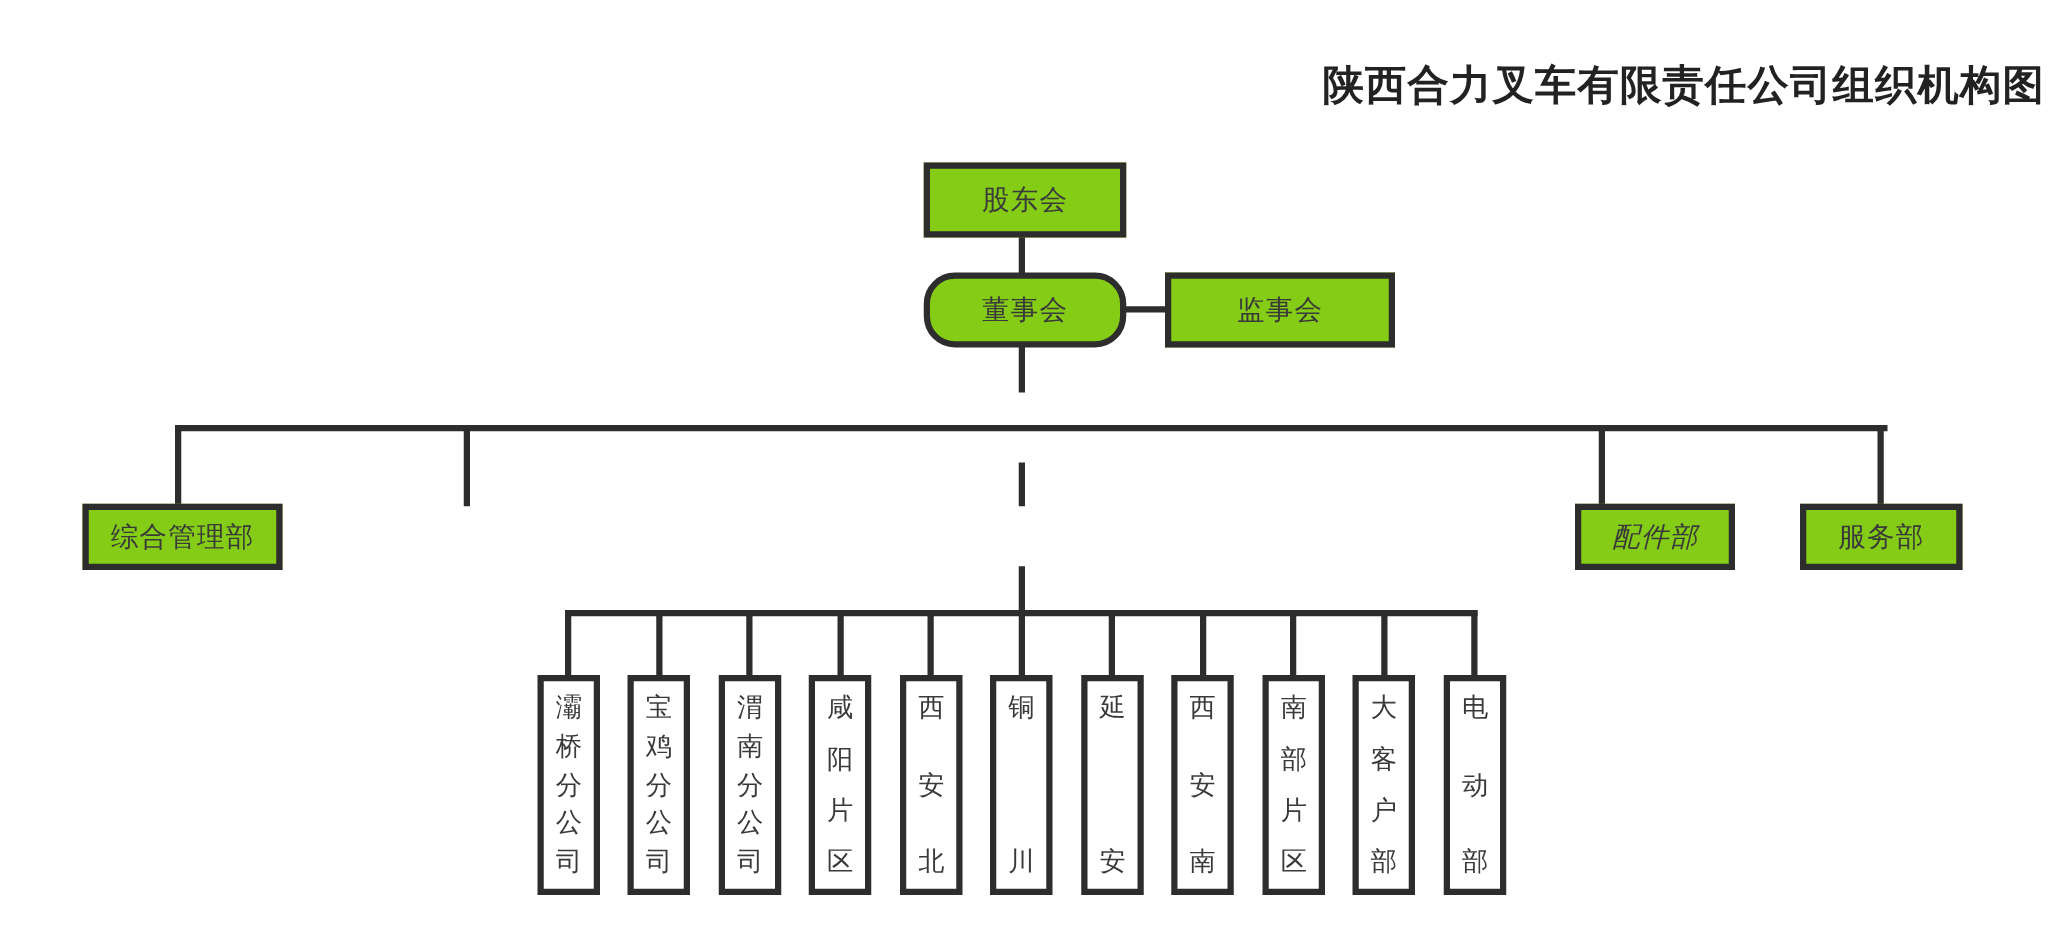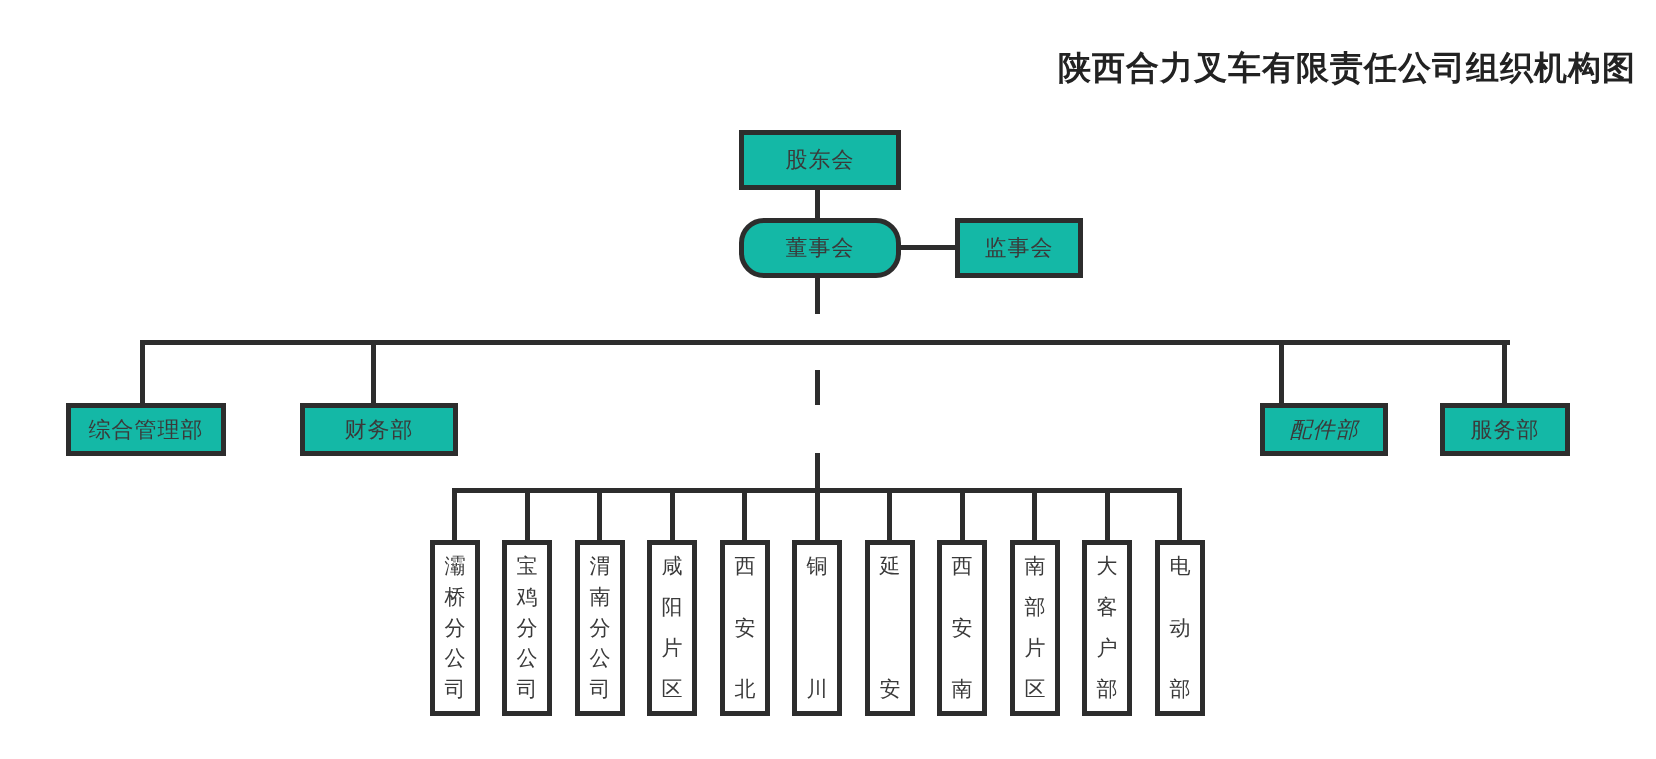--- a/index.html
+++ b/index.html
@@ -28,21 +28,21 @@
     letter-spacing: 1px;
   }
   .line {
     position: absolute;
     background: #2d2d2d;
   }
   .box {
     position: absolute;
     box-sizing: border-box;
     border: 5px solid #2d2d2d;
-    background: #14b8a6;
+    background: #84cc16;
     display: flex;
     align-items: center;
     justify-content: center;
     font-size: 22px;
     letter-spacing: 1px;
     color: #3a3a3a;
     white-space: nowrap;
   }
   .vbox {
     position: absolute;
@@ -90,24 +90,23 @@
   <div class="line" style="left:742px; top:488px; width:5px; height:54px;"></div>
   <div class="line" style="left:815px; top:488px; width:5px; height:54px;"></div>
   <div class="line" style="left:887px; top:488px; width:5px; height:54px;"></div>
   <div class="line" style="left:960px; top:488px; width:5px; height:54px;"></div>
   <div class="line" style="left:1032px; top:488px; width:5px; height:54px;"></div>
   <div class="line" style="left:1105px; top:488px; width:5px; height:54px;"></div>
   <div class="line" style="left:1177px; top:488px; width:5px; height:54px;"></div>
 
   <div class="box" style="left:739px; top:130px; width:162px; height:60px;">股东会</div>
   <div class="box" style="left:739px; top:218px; width:162px; height:60px;border-radius:25px;">董事会</div>
-  <div class="box" style="left:955px; top:218px; width:128px; height:60px;">监事会</div>
+  <div class="box" style="left:932px; top:218px; width:184px; height:60px;">监事会</div>
 
   <div class="box" style="left:66px; top:403px; width:160px; height:53px;">综合管理部</div>
-  <div class="box" style="left:300px; top:403px; width:158px; height:53px;">财务部</div>
   <div class="box" style="left:1260px; top:403px; width:128px; height:53px;font-style:italic;">配件部</div>
   <div class="box" style="left:1440px; top:403px; width:130px; height:53px;">服务部</div>
 
   <div class="vbox" style="left:430px;">
       <span>灞</span>
       <span>桥</span>
       <span>分</span>
       <span>公</span>
       <span>司</span>
     </div>

